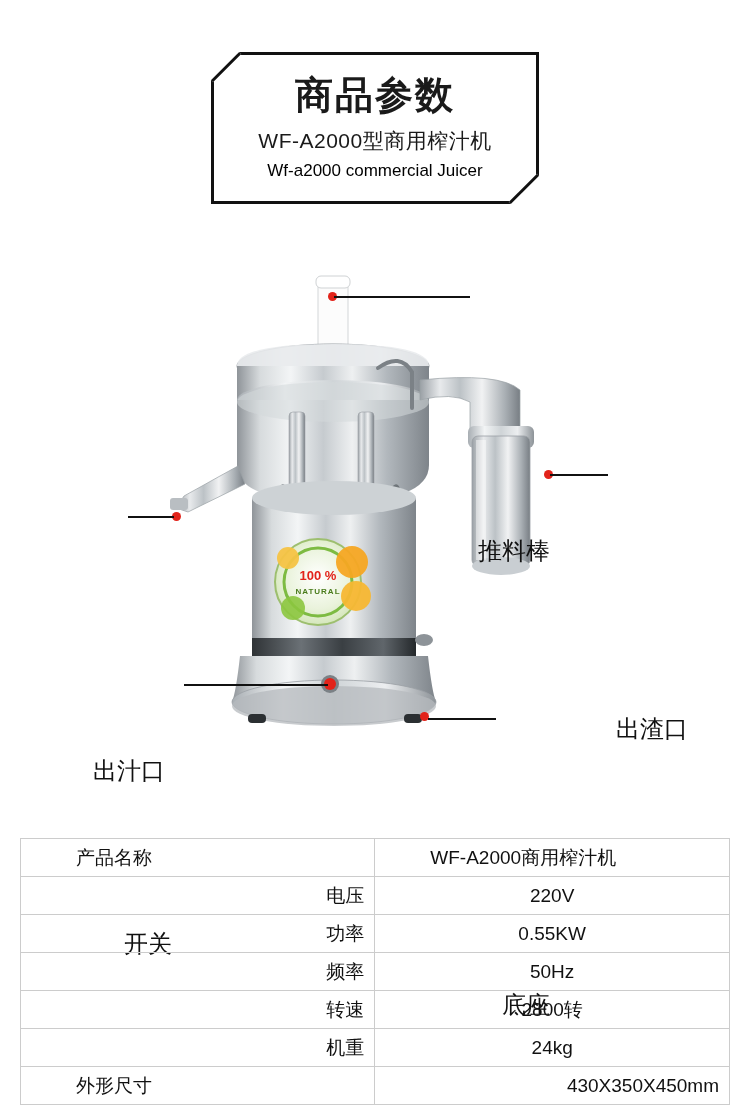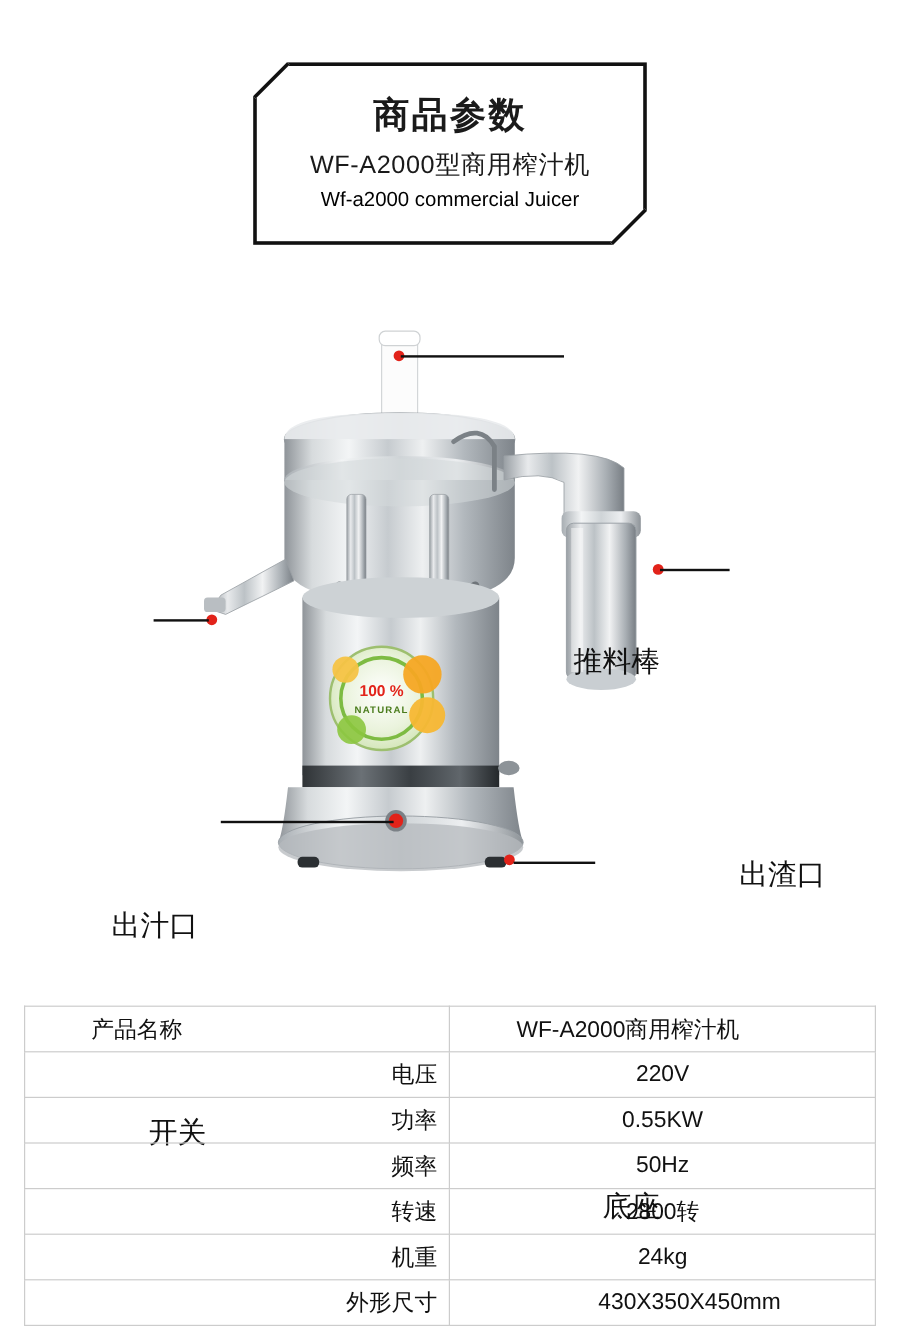--- a/index.html
+++ b/index.html
@@ -34,21 +34,21 @@
     position: absolute;
     width: 40px; height: 40px;
     background: #fff;
     border-bottom: 3px solid #111;
   }
   .notch.tl { left: -21px; top: -21px; transform: rotate(-45deg); }
   .notch.br { right: -21px; bottom: -21px; transform: rotate(135deg); }
 
   .banner h1 {
     margin: 0 0 10px 0;
-    font-size: 30px;
+    font-size: 38px;
     font-weight: bold;
     letter-spacing: 2px;
     line-height: 1.1;
   }
   .banner .sub1 {
     font-size: 21px;
     font-weight: normal;
     letter-spacing: 0.5px;
     margin-bottom: 6px;
   }
@@ -110,22 +110,22 @@
   .spec-table td.k {
     width: 355px;
     text-align: right;
   }
   .spec-table td.v {
     width: 355px;
     text-align: center;
   }
   .spec-table tr:first-child td.k { text-align: left; padding-left: 55px; }
   .spec-table tr:first-child td.v { text-align: left; padding-left: 55px; }
-  .spec-table tr:last-child td.k { text-align: right; padding-left: 55px; }
-  .spec-table tr:last-child td.v { text-align: center; padding-left: 55px; }
+  .spec-table tr:last-child td.k { text-align: left; padding-left: 55px; }
+  .spec-table tr:last-child td.v { text-align: right; padding-left: 55px; }
 
   .footnote {
     position: absolute;
     right: 24px; top: 1074px;
     font-size: 17px;
     color: #222;
   }
 </style>
 </head>
 <body>

